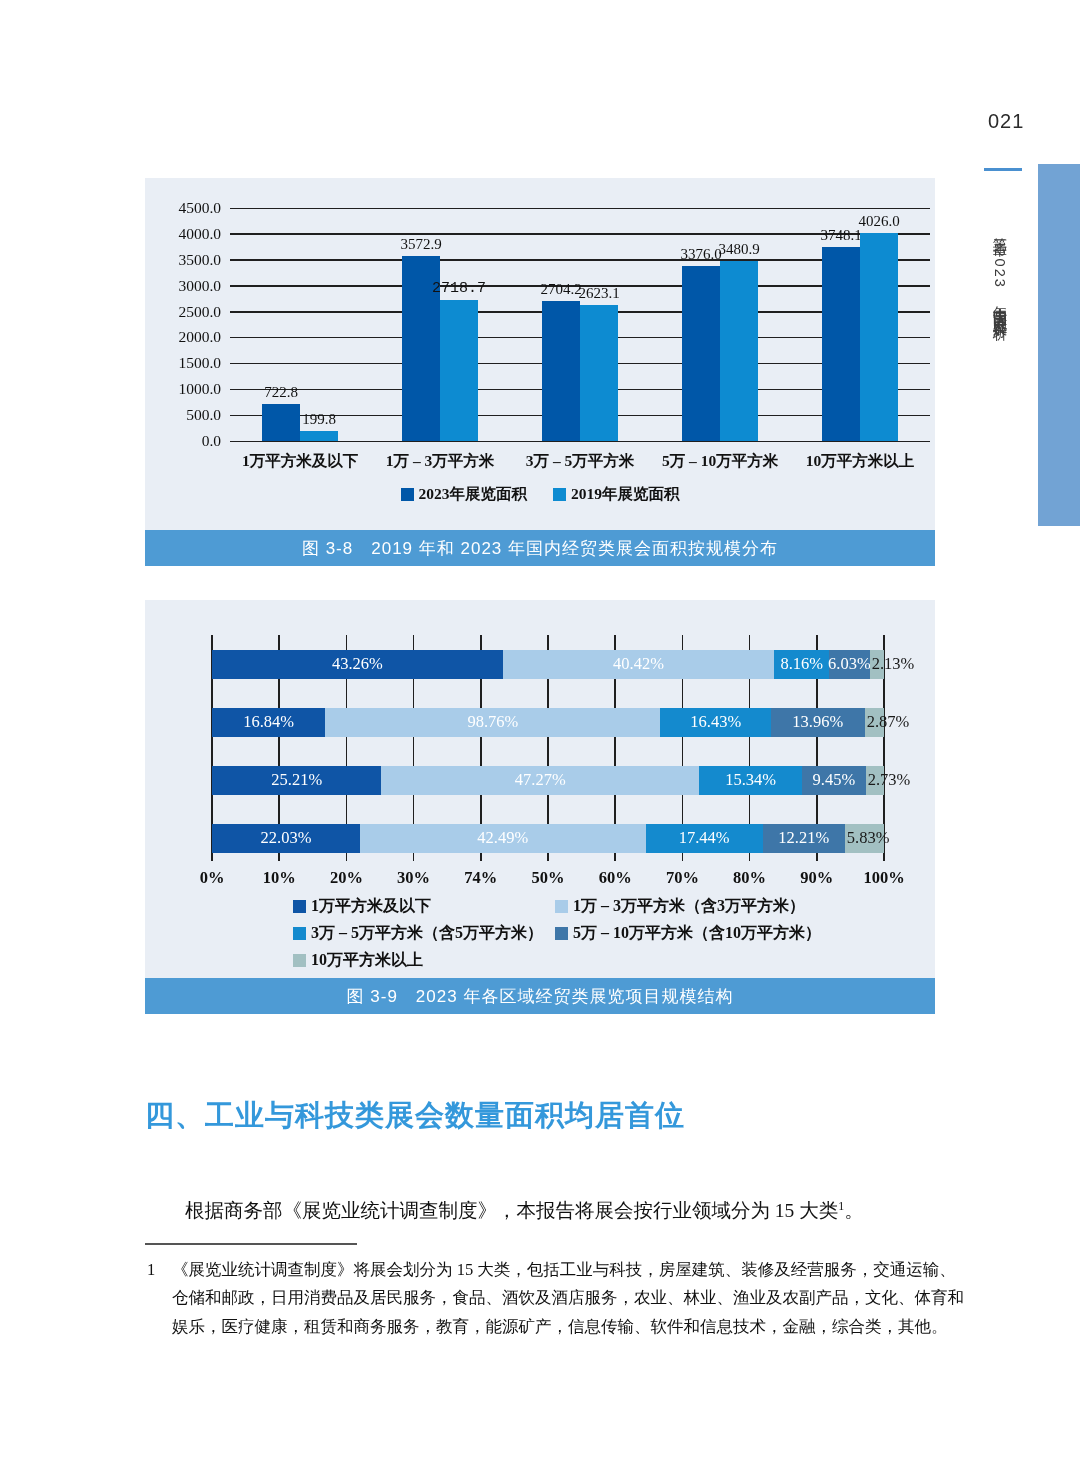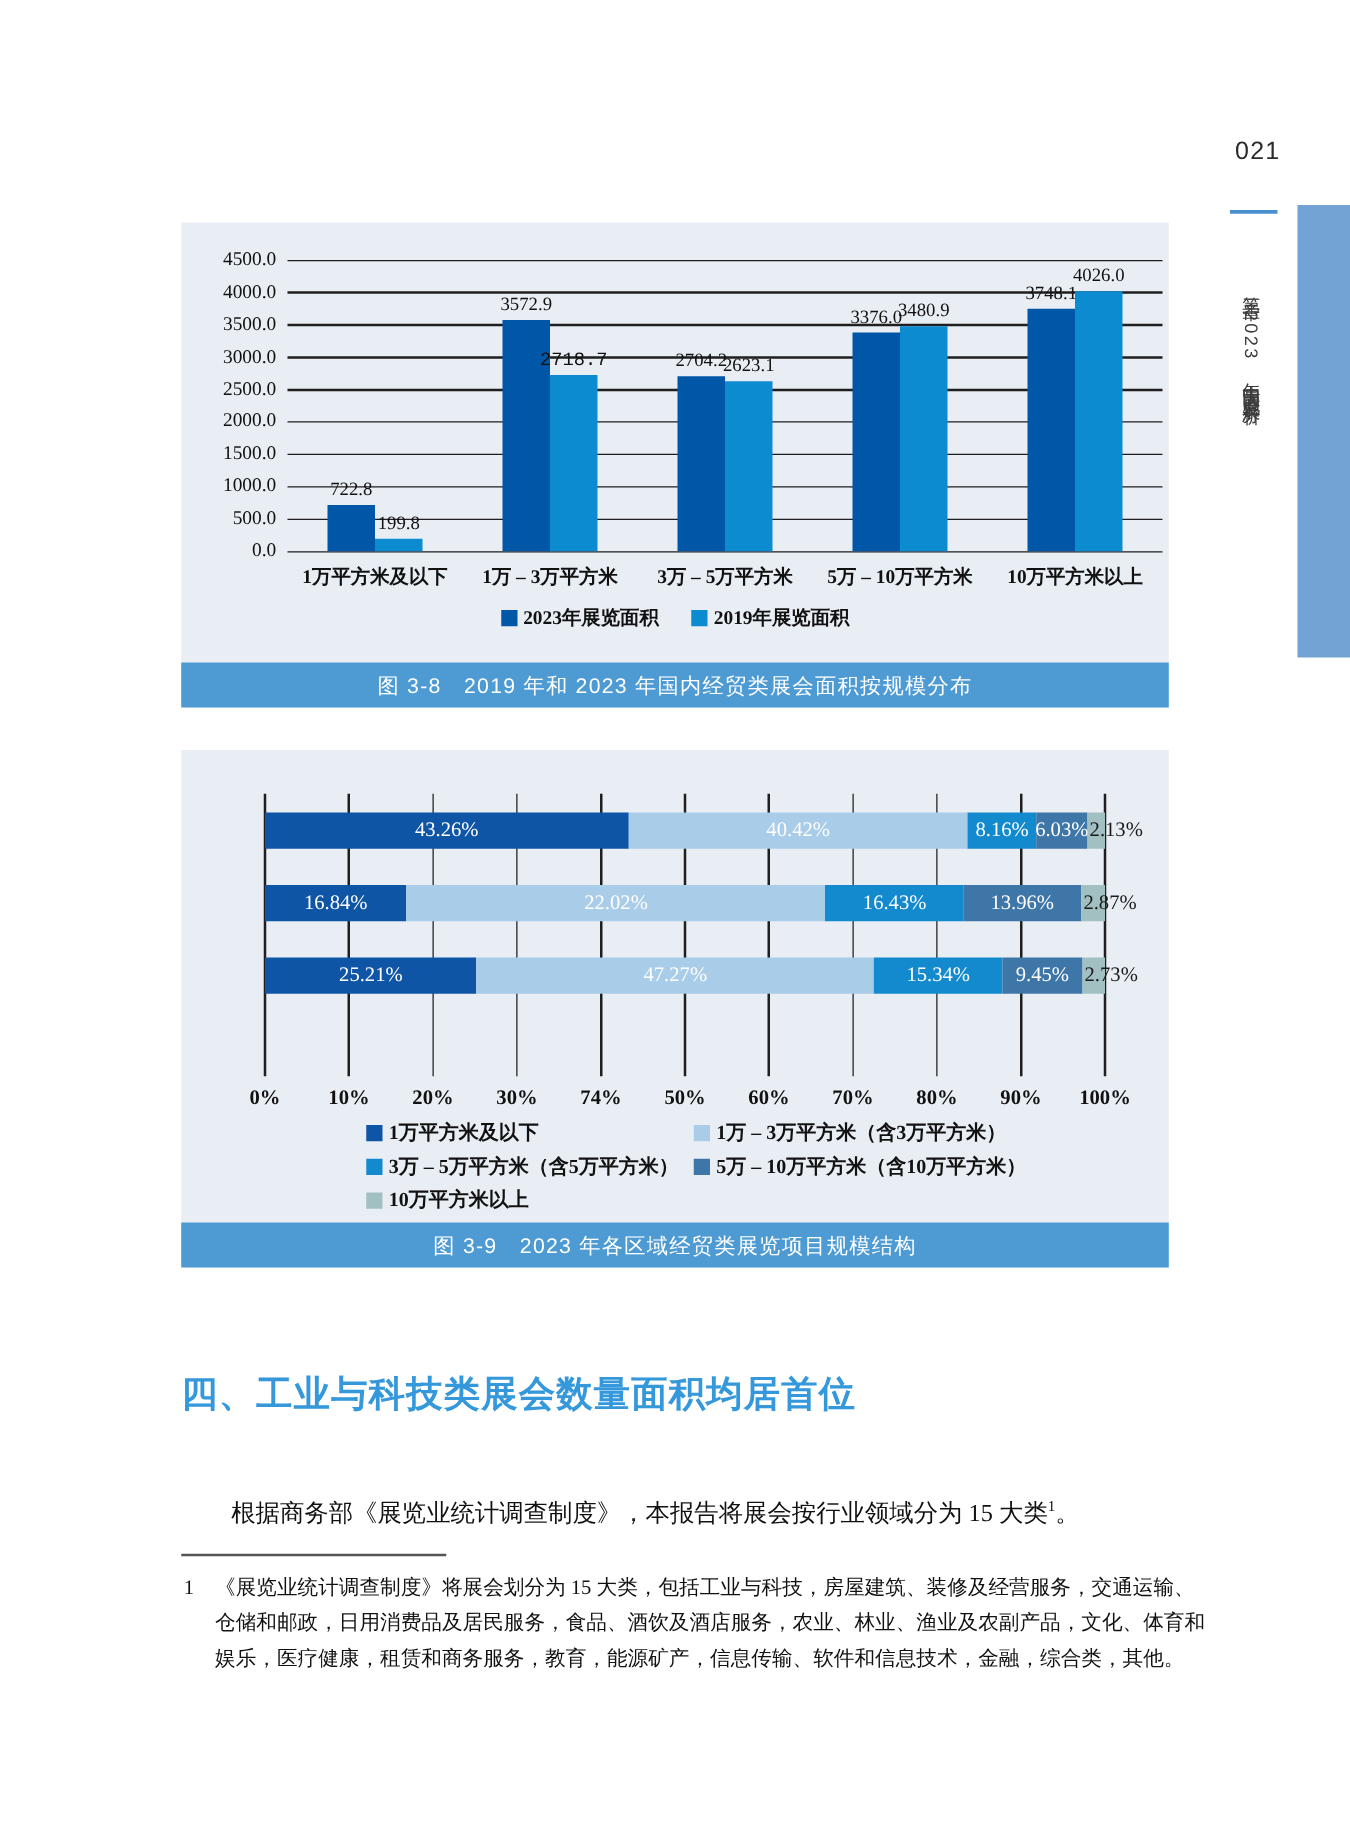--- a/index.html
+++ b/index.html
@@ -142,39 +142,51 @@
           <div class="seg-label" style="left: 589.747px;">8.16%</div>
           <div class="seg" style="left: 617.165px; width: 40.5216px; background: rgb(62, 118, 168);"></div>
           <div class="seg-label" style="left: 637.426px;">6.03%</div>
           <div class="seg" style="left: 657.686px; width: 14.3136px; background: rgb(162, 192, 194);"></div>
           <div class="seg-label dark" style="left: 659.686px; text-align: right;">2.13%</div>
         </div>
         <div style="position: absolute; left: 0px; top: 73px; width: 788px; height: 29px;">
           <div class="seg" style="left: 0px; width: 113.165px; background: rgb(15, 85, 166);"></div>
           <div class="seg-label" style="left: 56.5824px;">16.84%</div>
           <div class="seg" style="left: 113.165px; width: 335.328px; background: rgb(169, 204, 233);"></div>
-          <div class="seg-label" style="left: 280.829px;">22.02%</div>
+          <div class="seg-label" style="left: 280.829px;">98.76%</div>
           <div class="seg" style="left: 448.493px; width: 110.41px; background: rgb(20, 138, 206);"></div>
           <div class="seg-label" style="left: 503.698px;">16.43%</div>
           <div class="seg" style="left: 558.902px; width: 93.8112px; background: rgb(62, 118, 168);"></div>
           <div class="seg-label" style="left: 605.808px;">13.96%</div>
           <div class="seg" style="left: 652.714px; width: 19.2864px; background: rgb(162, 192, 194);"></div>
           <div class="seg-label dark" style="left: 654.714px;">2.87%</div>
         </div>
         <div style="position: absolute; left: 0px; top: 131px; width: 672px; height: 29px;">
           <div class="seg" style="left: 0px; width: 169.411px; background: rgb(15, 85, 166);"></div>
           <div class="seg-label" style="left: 84.7056px;">25.21%</div>
           <div class="seg" style="left: 169.411px; width: 317.654px; background: rgb(169, 204, 233);"></div>
           <div class="seg-label" style="left: 328.238px;">47.27%</div>
           <div class="seg" style="left: 487.066px; width: 103.085px; background: rgb(20, 138, 206);"></div>
           <div class="seg-label" style="left: 538.608px;">15.34%</div>
           <div class="seg" style="left: 590.15px; width: 63.504px; background: rgb(62, 118, 168);"></div>
           <div class="seg-label" style="left: 621.902px;">9.45%</div>
           <div class="seg" style="left: 653.654px; width: 18.3456px; background: rgb(162, 192, 194);"></div>
           <div class="seg-label dark" style="left: 655.654px;">2.73%</div>
+        </div>
+        <div style="position: absolute; left: 0px; top: 189px; width: 672px; height: 29px;">
+          <div class="seg" style="left: 0px; width: 148.042px; background: rgb(15, 85, 166);"></div>
+          <div class="seg-label" style="left: 74.0208px;">22.03%</div>
+          <div class="seg" style="left: 148.042px; width: 285.533px; background: rgb(169, 204, 233);"></div>
+          <div class="seg-label" style="left: 290.808px;">42.49%</div>
+          <div class="seg" style="left: 433.574px; width: 117.197px; background: rgb(20, 138, 206);"></div>
+          <div class="seg-label" style="left: 492.173px;">17.44%</div>
+          <div class="seg" style="left: 550.771px; width: 82.0512px; background: rgb(62, 118, 168);"></div>
+          <div class="seg-label" style="left: 591.797px;">12.21%</div>
+          <div class="seg" style="left: 632.822px; width: 39.1776px; background: rgb(162, 192, 194);"></div>
+          <div class="seg-label dark" style="left: 634.822px;">5.83%</div>
         </div>
       </div>
     <div class="abs" id="fig2-xticks" style="left:67px;top:268px;width:672px;height:24px;">
         <div class="xtick" style="left: 0px; top: 0px;">0%</div>
         <div class="xtick" style="left: 67.2px; top: 0px;">10%</div>
         <div class="xtick" style="left: 134.4px; top: 0px;">20%</div>
         <div class="xtick" style="left: 201.6px; top: 0px;">30%</div>
         <div class="xtick" style="left: 268.8px; top: 0px;">74%</div>
         <div class="xtick" style="left: 336px; top: 0px;">50%</div>
         <div class="xtick" style="left: 403.2px; top: 0px;">60%</div>

